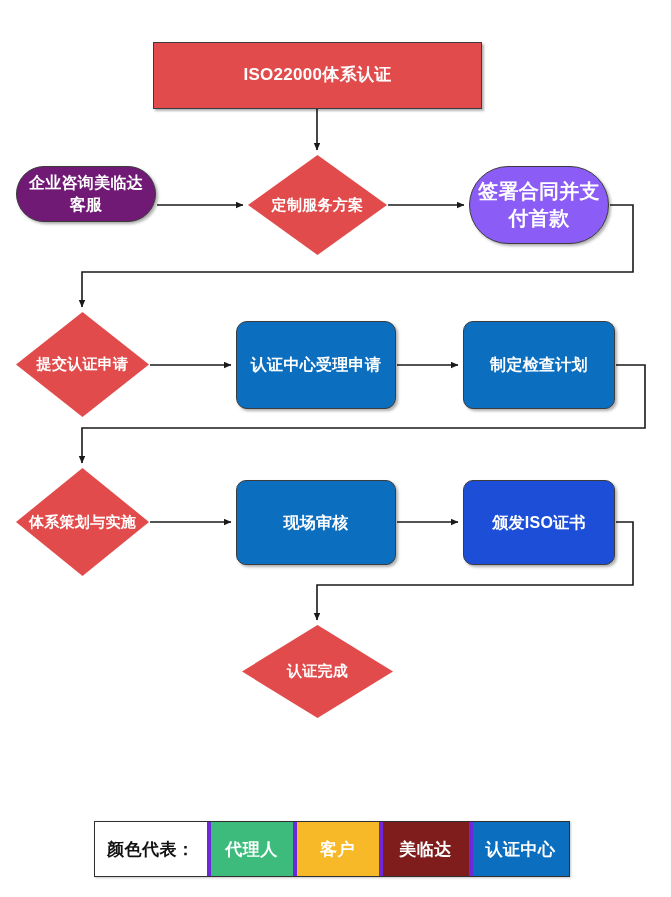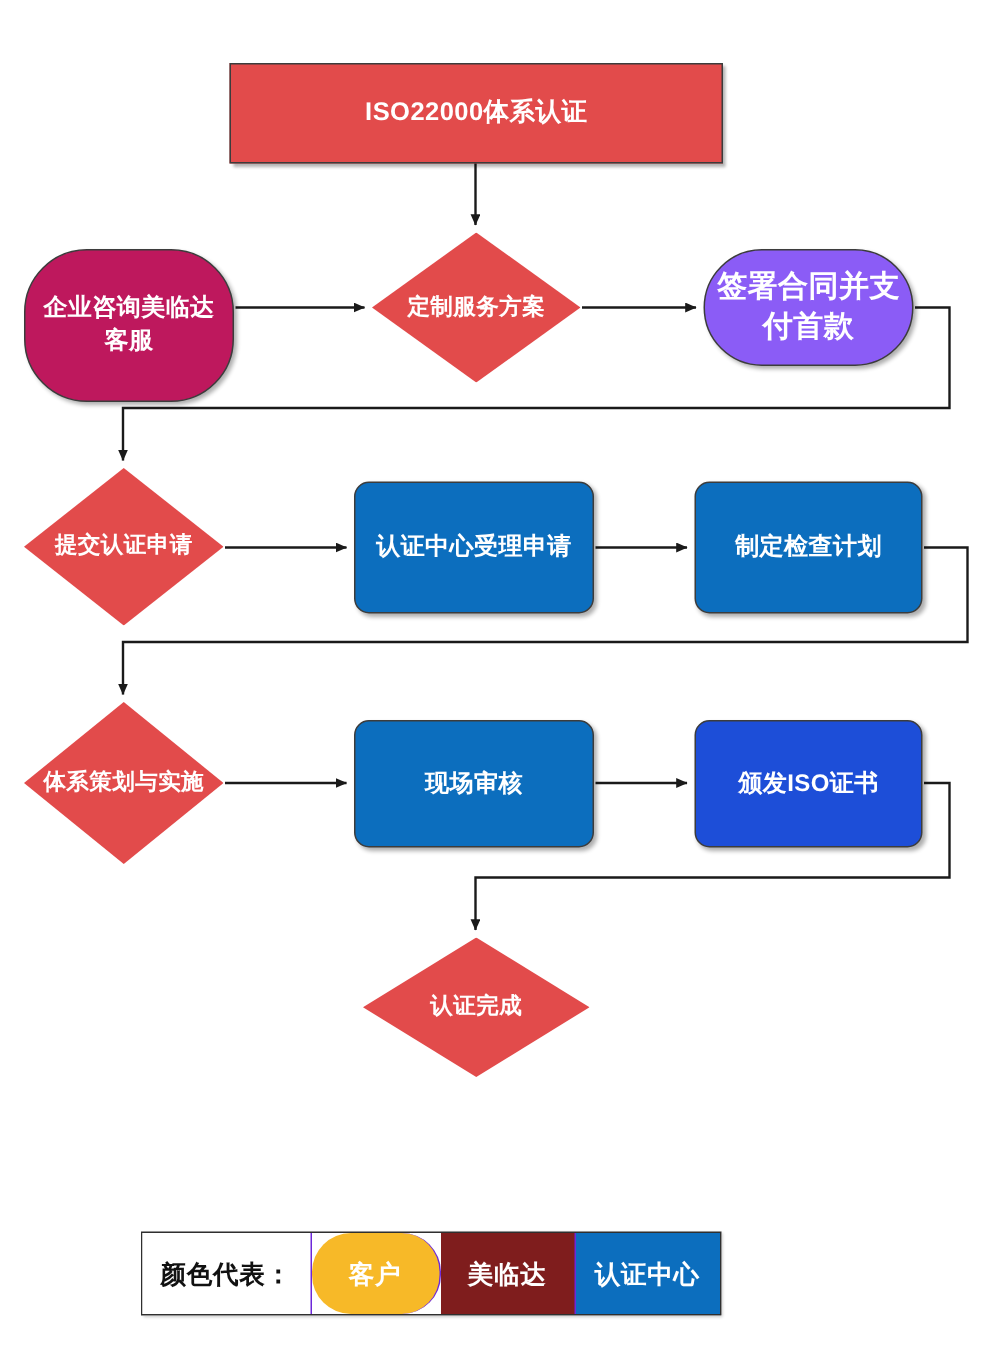--- a/index.html
+++ b/index.html
@@ -67,21 +67,21 @@
     z-index:4;
     box-shadow:1px 1px 2px rgba(0,0,0,.22);
   }
   #legend .cell{
     box-sizing:border-box;
     display:flex;align-items:center;justify-content:center;
     font-weight:bold;
     font-size:17px;
     color:#ffffff;
     letter-spacing:.5px;
-    border-right:1px solid #6d28d9;
+    border-right:4px solid #6d28d9;
   }
   #legend .cell:last-child{border-right:none;}
   #legend .cell.caption{
     color:#111111;
     background:#ffffff;
     padding:0 12px;
     font-size:17px;
   }
 </style>
 </head>
@@ -106,35 +106,35 @@
         <path d="M 150,522 L 231,522" fill="none" stroke="#1A1A1A" stroke-width="1.6" stroke-linejoin="miter" marker-end="url(#arrowhead)"></path>
         <path d="M 397,522 L 458,522" fill="none" stroke="#1A1A1A" stroke-width="1.6" stroke-linejoin="miter" marker-end="url(#arrowhead)"></path>
         <path d="M 616,522 L 633,522 L 633,585 L 317,585 L 317,620" fill="none" stroke="#1A1A1A" stroke-width="1.6" stroke-linejoin="miter" marker-end="url(#arrowhead)"></path>
       </g>
   </svg>
 
   <div id="node-layer">
       <div class="node shape-rect" style="left: 153px; top: 21px; width: 329px; height: 67px; font-size: 17px; background: rgb(226, 75, 75);">
         <span class="lbl">ISO22000体系认证</span>
       </div>
-      <div class="node shape-stadium" style="left: 16px; top: 166px; width: 140px; height: 102px; font-size: 16px; background: #be185d;">
+      <div class="node shape-stadium" style="left: 16px; top: 166px; width: 140px; height: 56px; font-size: 16px; background: #701a75;">
         <span class="lbl">企业咨询美临达客服</span>
       </div>
       <div class="node shape-diamond" style="left: 248px; top: 155px; width: 139px; height: 100px; font-size: 15px;">
         <div class="dia-bg" style="background: rgb(226, 75, 75);"></div>
         <span class="lbl">定制服务方案</span>
       </div>
       <div class="node shape-stadium" style="left: 469px; top: 166px; width: 140px; height: 78px; font-size: 20px; background: #8b5cf6;">
         <span class="lbl">签署合同并支付首款</span>
       </div>
       <div class="node shape-diamond" style="left: 16px; top: 312px; width: 133px; height: 105px; font-size: 15px;">
         <div class="dia-bg" style="background: rgb(226, 75, 75);"></div>
         <span class="lbl">提交认证申请</span>
       </div>
-      <div class="node shape-round" style="left: 236px; top: 321px; width: 160px; height: 88px; font-size: 16px; background: rgb(12, 110, 190);">
+      <div class="node shape-round" style="left: 236px; top: 321px; width: 160px; height: 88px; font-size: 16px; background: rgb(12, 110, 190); border-radius: 11px;">
         <span class="lbl">认证中心受理申请</span>
       </div>
       <div class="node shape-round" style="left: 463px; top: 321px; width: 152px; height: 88px; font-size: 16px; background: rgb(12, 110, 190);">
         <span class="lbl">制定检查计划</span>
       </div>
       <div class="node shape-diamond" style="left: 16px; top: 468px; width: 133px; height: 108px; font-size: 15px; text-align: center;">
         <div class="dia-bg" style="background: rgb(226, 75, 75);"></div>
         <span class="lbl">体系策划与实施</span>
       </div>
       <div class="node shape-round" style="left: 236px; top: 480px; width: 160px; height: 85px; font-size: 16px; background: rgb(12, 110, 190);">
@@ -144,18 +144,19 @@
         <span class="lbl">颁发ISO证书</span>
       </div>
       <div class="node shape-diamond" style="left: 242px; top: 625px; width: 151px; height: 93px; font-size: 15px;">
         <div class="dia-bg" style="background: rgb(226, 75, 75);"></div>
         <span class="lbl">认证完成</span>
       </div>
     </div>
 
   <div id="legend" style="left: 94px; top: 821px; height: 56px;">
     <div class="cell caption">颜色代表：</div>
-      <div class="cell" style="background: rgb(247, 185, 40); width: 86px; border-radius: 26px;">客户</div>
+  <div class="cell" style="background: rgb(60, 187, 124); width: 86px;">代理人</div>
+      <div class="cell" style="background: rgb(247, 185, 40); width: 86px;">客户</div>
       <div class="cell" style="background: #7f1d1d; width: 90px;">美临达</div>
       <div class="cell" style="background: rgb(12, 110, 190); width: 96px;">认证中心</div>
     </div>
 
 </div>
 
 </body></html>

